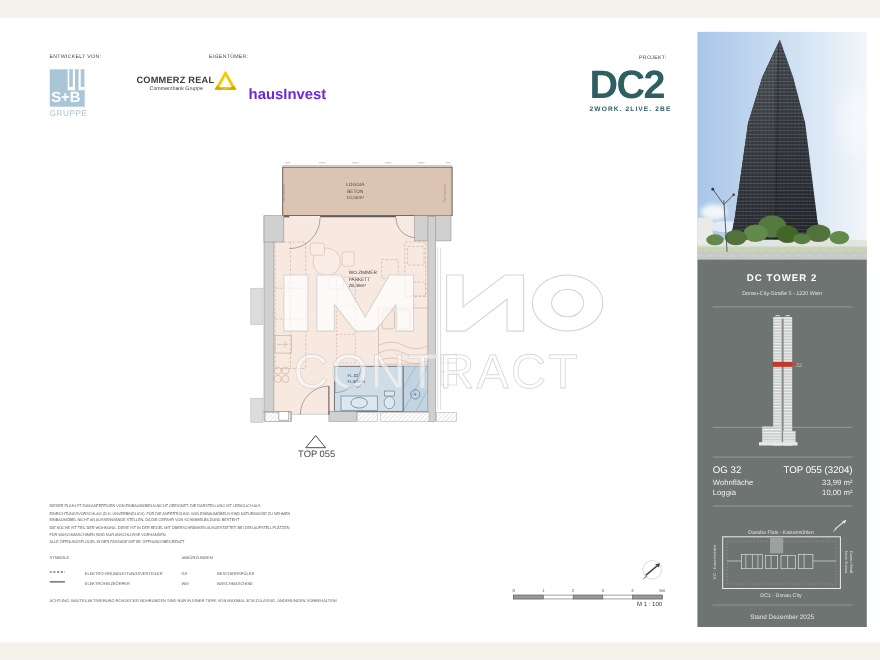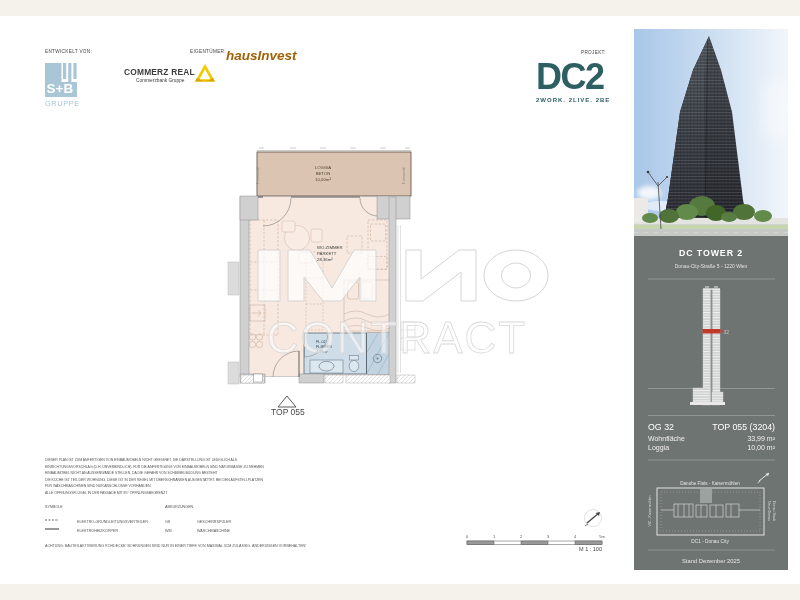--- a/index.html
+++ b/index.html
@@ -357,21 +357,21 @@
 
 <svg class="abs" style="left:123px;top:62px;" width="100" height="24" viewBox="0 0 100 24">
   <text x="1" y="13" font-family="Liberation Sans" font-size="8.4" font-weight="bold" fill="#3c3c3c" letter-spacing="0.2">COMMERZ REAL</text>
   <text x="13" y="19.5" font-family="Liberation Sans" font-size="4.8" fill="#3c3c3c">Commerzbank Gruppe</text>
   <g transform="translate(72,2)">
     <path fill-rule="evenodd" d="M10,0 L20,17.5 L0,17.5 Z M10,5.2 L15.5,15.2 L4.5,15.2 Z" fill="#f6c800"></path>
     <path d="M2.2,13.7 q7.8,6.8 15.6,0 l2.2,3.8 L0,17.5 Z" fill="#d9a700"></path>
   </g>
 </svg>
 
-<div class="abs" style="left:226px;top:48px;font-size:13.5px;font-weight:bold;font-style:italic;color:#a16207;">hausInvest</div>
+<div class="abs" style="left:226px;top:78px;font-size:13.5px;font-weight:bold;color:#6d28d9;">hausInvest</div>
 
 <div class="abs" style="left:581px;top:50px;font-size:4.7px;color:#444;letter-spacing:0.3px;">PROJEKT:</div>
 
 <div class="abs" style="left:536px;top:56px;width:90px;text-align:left;white-space:nowrap;">
   <div style="font-size:36px;font-weight:bold;color:#2e5f63;letter-spacing:-1.5px;line-height:42px;">DC2</div>
   <div style="font-size:6px;font-weight:bold;color:#2e5f63;letter-spacing:1px;margin-top:-1px;">2WORK. 2LIVE. 2BE</div>
 </div>
 
 <div class="abs" style="left:45px;top:457px;font-size:3.5px;line-height:6.5px;color:#585858;letter-spacing:-0.05px;">
 DIESER PLAN IST ZUM ANFERTIGEN VON EINBAUMÖBELN NICHT GEEIGNET. DIE DARSTELLUNG IST LEDIGLICH ALS<br>

